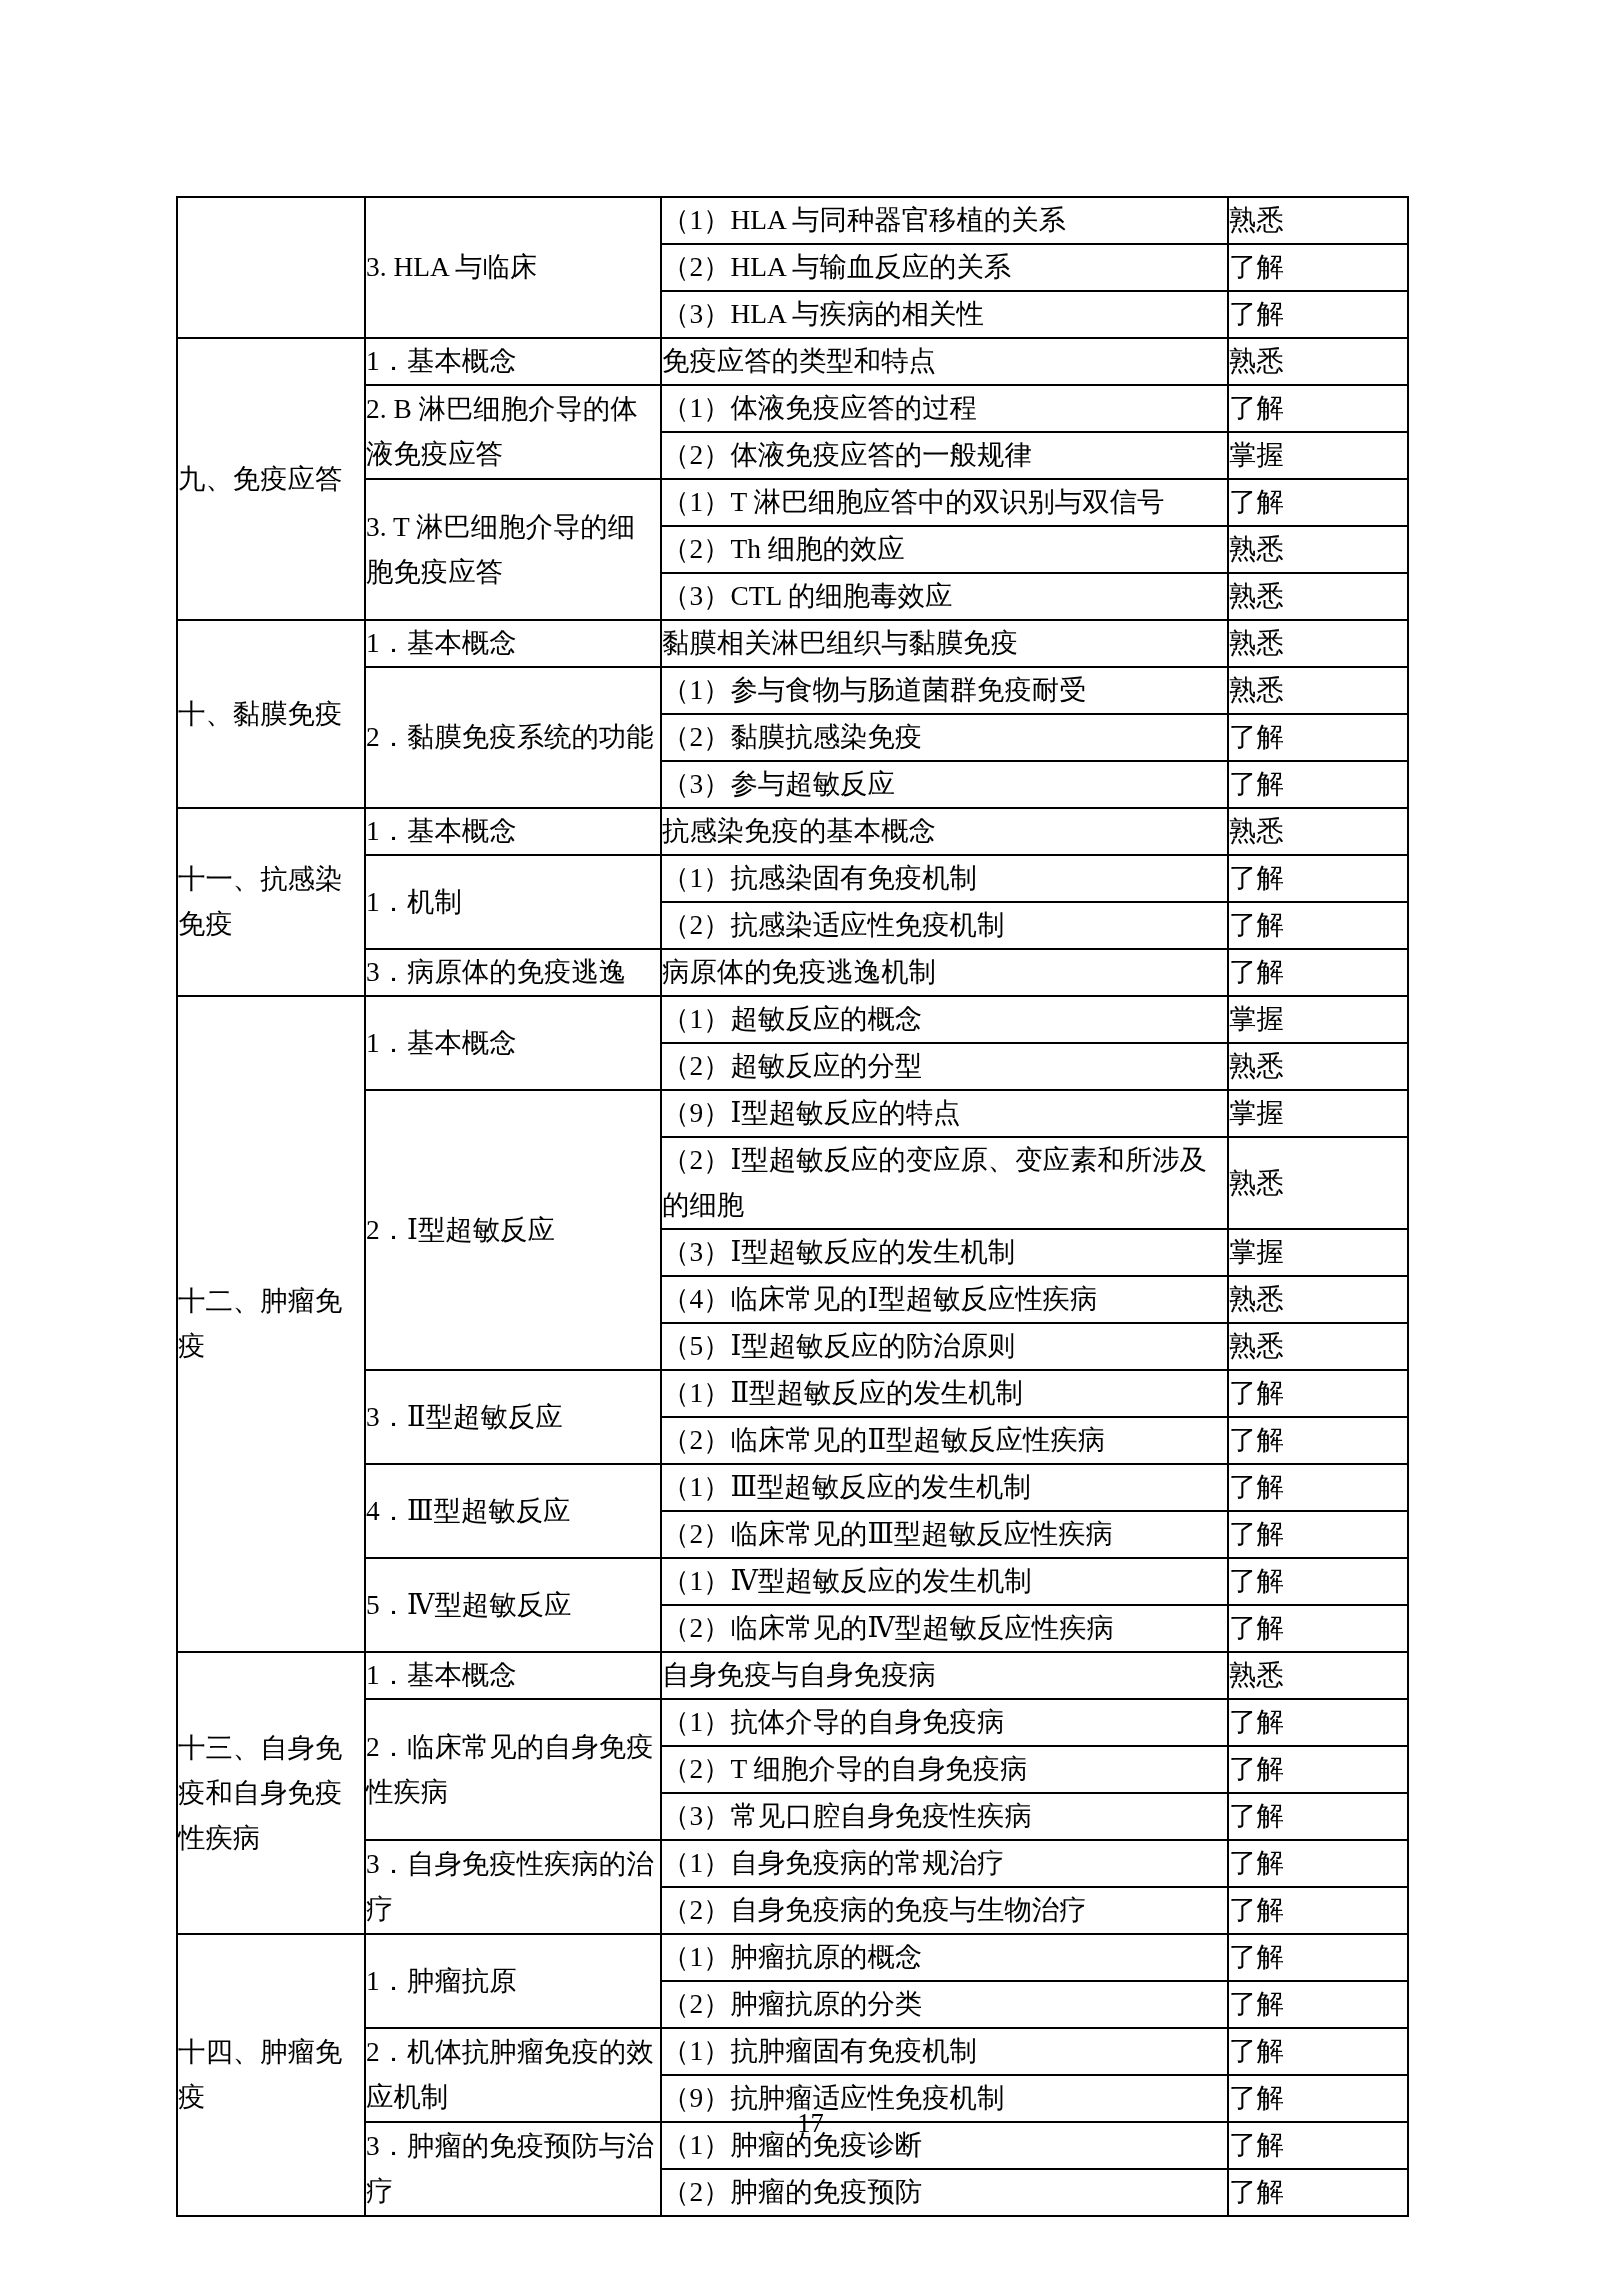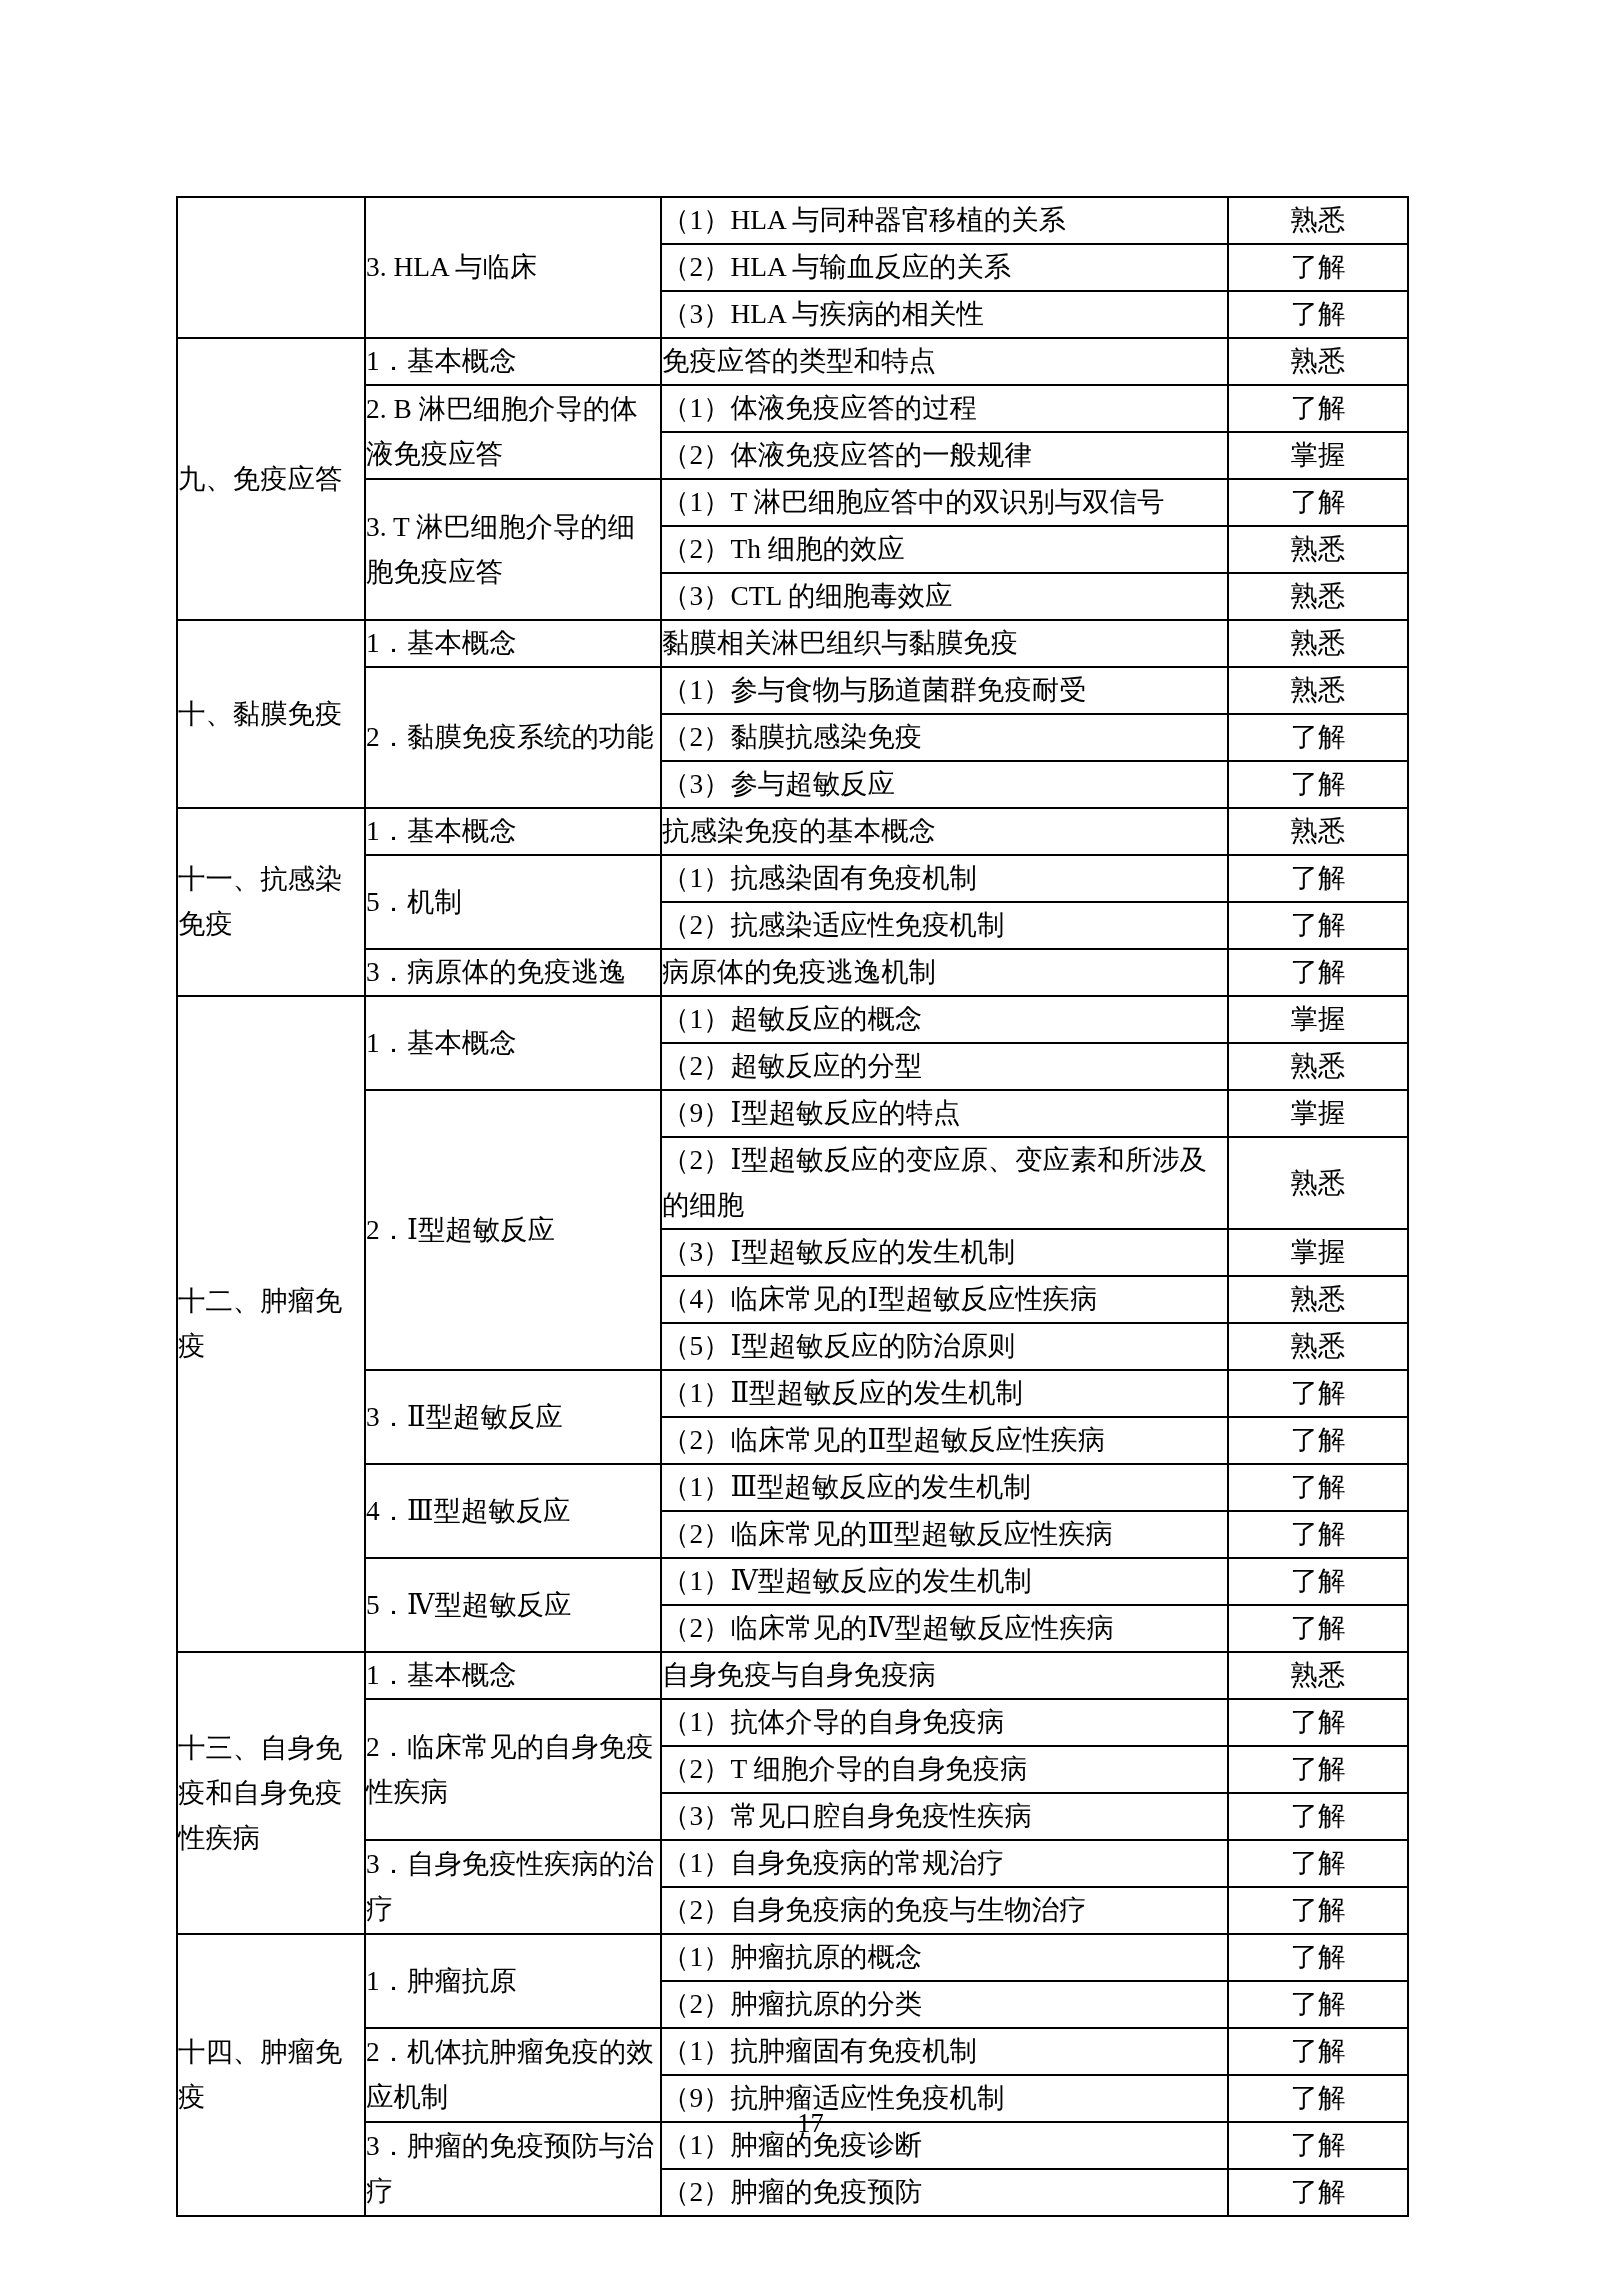--- a/index.html
+++ b/index.html
@@ -41,21 +41,21 @@
     font-size: 27.4px;
     line-height: 45px;
     vertical-align: middle;
     padding: 0;
     word-break: break-all;
     overflow: hidden;
   }
   td.col-chapter  { padding: 0 9.8px 0 11.8px; margin-left: 44px; }
   td.col-topic    { padding: 0 11.8px 0 11.8px; }
   td.col-subtopic { padding: 0 17.6px 0 5.9px; margin-top: 28px; }
-  td.col-level    { text-align: center; padding: 0 3.9px; }
+  td.col-level    { padding: 0 3.9px; }
   .page-number {
     position: absolute;
     left: 0;
     width: 1621px;
     top: 2107px;
     text-align: center;
     font-size: 26.5px;
     line-height: 33px;
   }
 </style>
@@ -133,21 +133,21 @@
             <td class="col-subtopic">（3）参与超敏反应</td>
             <td class="col-level">了解</td>
           </tr>
           <tr>
             <td class="col-chapter" rowspan="4">十一、抗感染免疫</td>
             <td class="col-topic" rowspan="1">1．基本概念</td>
             <td class="col-subtopic">抗感染免疫的基本概念</td>
             <td class="col-level">熟悉</td>
           </tr>
           <tr>
-            <td class="col-topic" rowspan="2">5．机制</td>
+            <td class="col-topic" rowspan="2">1．机制</td>
             <td class="col-subtopic">（1）抗感染固有免疫机制</td>
             <td class="col-level">了解</td>
           </tr>
           <tr>
             <td class="col-subtopic">（2）抗感染适应性免疫机制</td>
             <td class="col-level">了解</td>
           </tr>
           <tr>
             <td class="col-topic" rowspan="1">3．病原体的免疫逃逸</td>
             <td class="col-subtopic">病原体的免疫逃逸机制</td>

